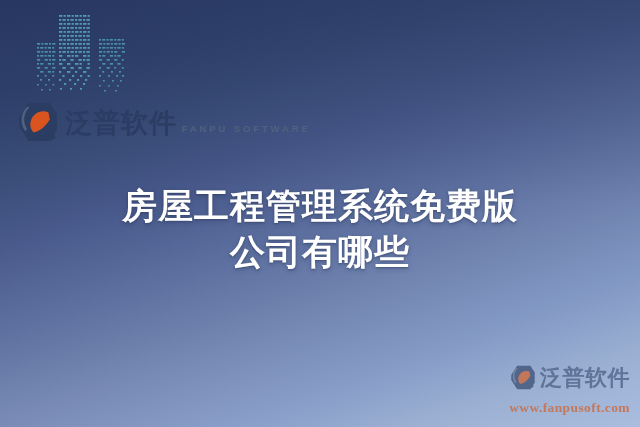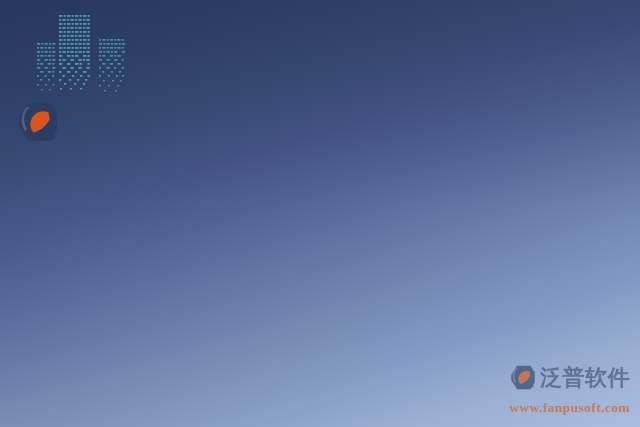--- a/index.html
+++ b/index.html
@@ -449,22 +449,30 @@
 
         <path d="M13.5 6 C6.5 11 6 22 12.5 29 C17.5 34.5 29 35.5 36.5 31.5 L38.5 36 L33 39 L12 39 L3 25 L3 16 Z" fill="#2b3d63"></path>
 
         <path d="M31.5 10.5 C25 7.5 17.5 10.5 14.5 17 C12.2 22 13.2 27.2 16.8 30.5 C23 29 29 24 32.8 17.5 Z" fill="#d9541f"></path>
 
         <path d="M10.5 26.5 C16 33.5 27 35.5 36.5 30.5 L38.2 35 C28 40.5 14 38 8.8 30.5 Z" fill="#2b3d63"></path>
 
         <path d="M12.5 5.5 C6.5 10.5 5.5 20 10 26.5 L8.5 29.5 C2.5 22 3.5 10.5 10.5 4.5 Z" fill="#ffffff" opacity="0.18"></path>
       </svg>
     </span>
+    <span class="logo-words">
+      <span class="logo-cn">泛普软件</span>
+      <span class="logo-en">FANPU SOFTWARE</span>
+    </span>
   </div>
 
+  <div class="headline">
+    <span class="line">房屋工程管理系统免费版</span>
+    <span class="line">公司有哪些</span>
+  </div>
 
   <div class="watermark">
     <div class="wm-row">
       <span class="wm-mark">
         <svg width="26" height="25" viewBox="0 0 42 40" xmlns="http://www.w3.org/2000/svg" aria-hidden="true">
           <path d="M11.5 1 L33 1 L40 12 L40 28 L33 39 L11.5 39 L2 24 L2 16 Z" fill="#4d6186"></path>
           <path d="M31.5 10.5 C25 7.5 17.5 10.5 14.5 17 C12.2 22 13.2 27.2 16.8 30.5 C23 29 29 24 32.8 17.5 Z" fill="#c8724f"></path>
           <path d="M10.5 26.5 C16 33.5 27 35.5 36.5 30.5 L38.2 35 C28 40.5 14 38 8.8 30.5 Z" fill="#4d6186"></path>
           <path d="M12.5 5.5 C6.5 10.5 5.5 20 10 26.5 L8.5 29.5 C2.5 22 3.5 10.5 10.5 4.5 Z" fill="#ffffff" opacity="0.22"></path>
         </svg>

